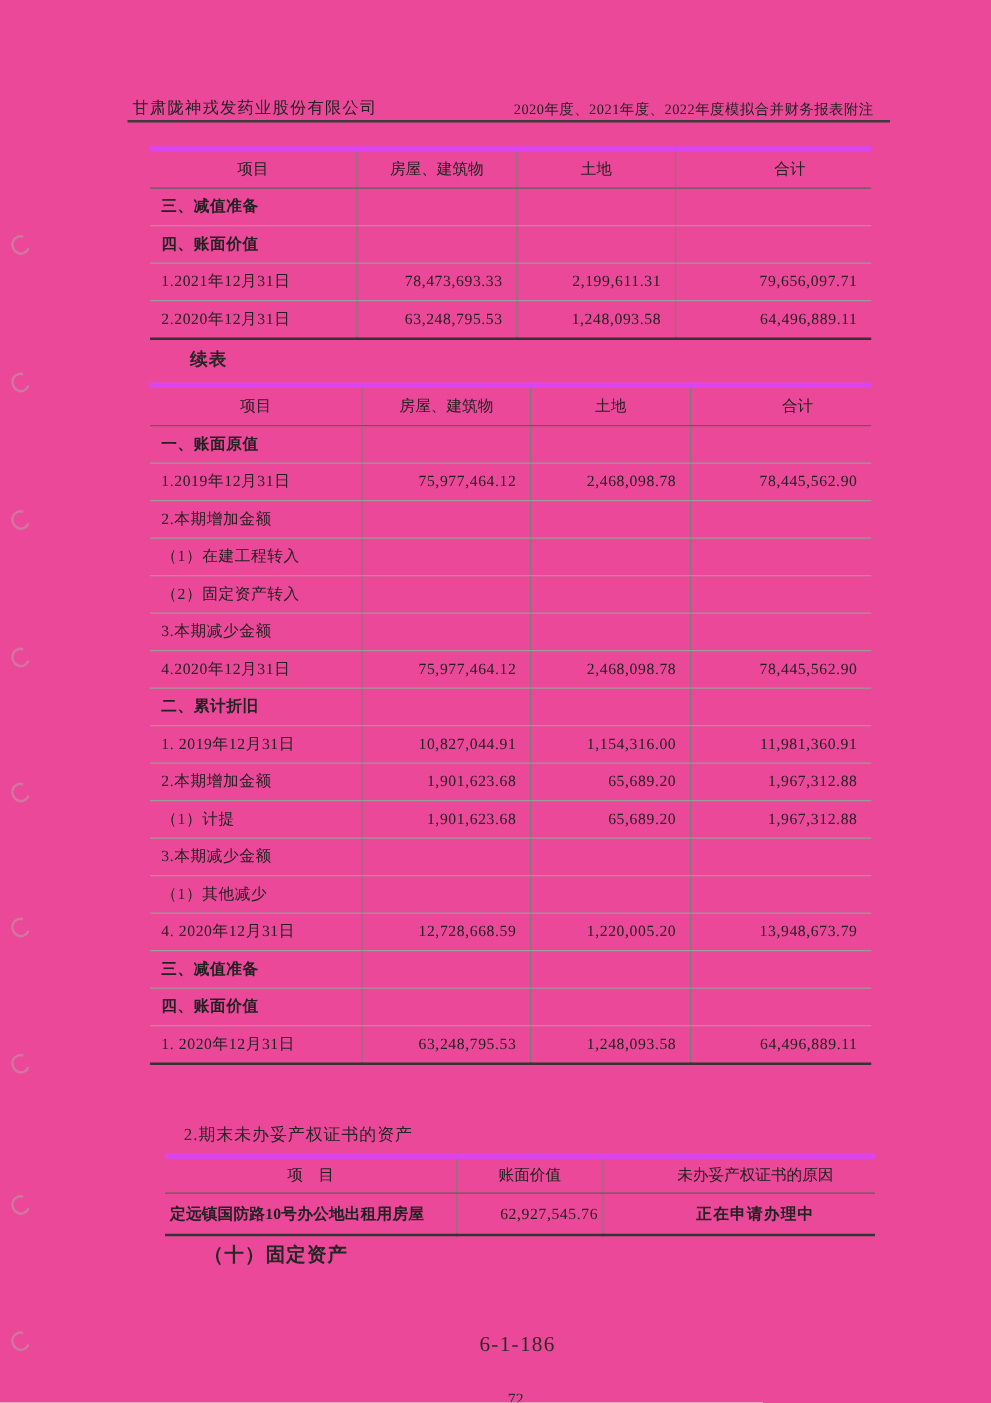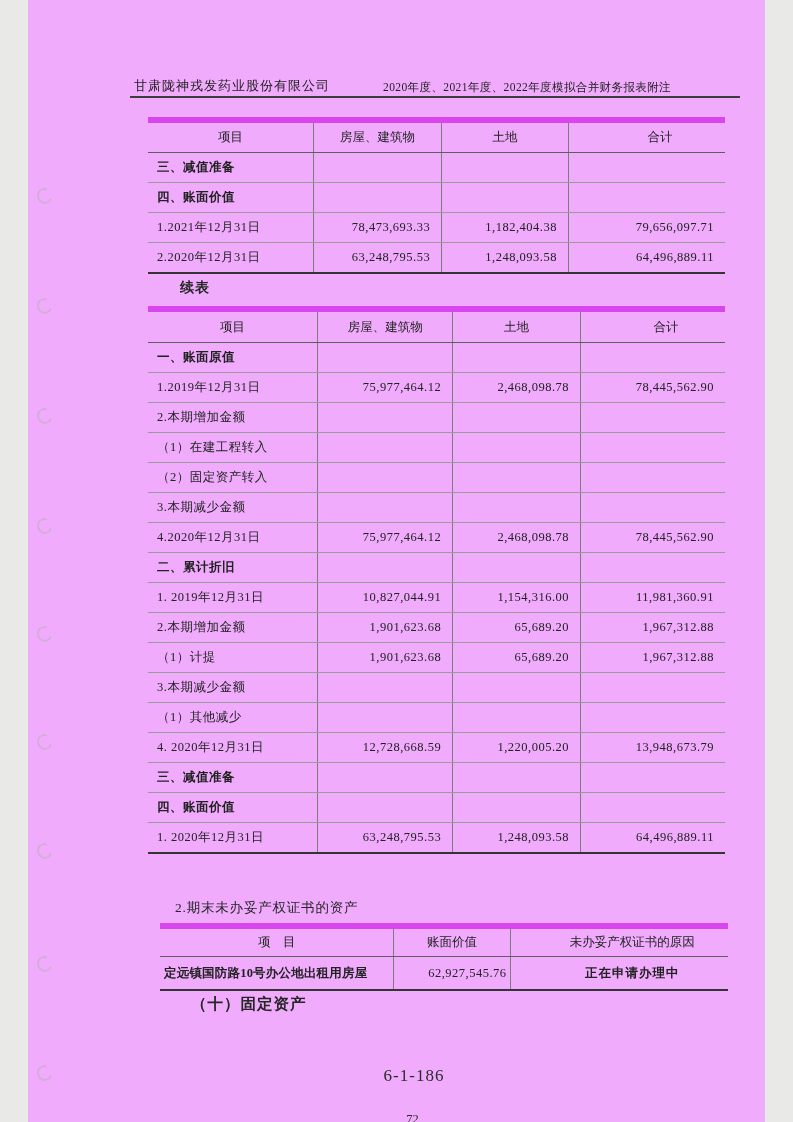--- a/index.html
+++ b/index.html
@@ -1,39 +1,39 @@
 <!DOCTYPE html>
 <html><head>
 <meta charset="utf-8">
 <style>
   html,body{margin:0;padding:0;background:#e9e9e7;}
   .page{
     position:relative;
-    width:737px;height:1122px;
+    width:793px;height:1122px;
     margin:0 auto;
-    background:#f0abfc;
+    background:#ec4899;
     overflow:hidden;
     font-family:"Liberation Serif","DejaVu Serif",serif;
     color:#262626;
   }
   
   .ring{
     position:absolute;left:9px;width:11px;height:12px;
     border:2px solid rgba(175,175,168,0.45);
     border-right-color:transparent;
     border-radius:50%;
     transform:rotate(-25deg);
   }
   
   .hdr-company{position:absolute;left:106px;top:77px;font-size:13px;letter-spacing:1px;color:#222;}
   .hdr-title{position:absolute;right:94px;top:80px;font-size:11.5px;letter-spacing:0.4px;color:#222;}
   .hdr-rule{position:absolute;left:102px;top:96px;width:610px;height:2px;background:#3c3c3c;}
   
   table{border-collapse:collapse;table-layout:fixed;font-size:12.5px;color:#222;}
-  table{border-top:6px solid #d946ef;border-bottom:2px solid #343434;}
+  table{border-top:4px solid #d946ef;border-bottom:2px solid #343434;}
   th{font-weight:400;text-align:center;border-bottom:1px solid #5e5e5e;}
   td{border-bottom:1px solid #9a9a98;}
   th,td{border-right:1px solid #7c7c7a;padding:0;overflow:hidden;white-space:nowrap;}
   th:last-child,td:last-child{border-right:none;padding-left:26px;}
   tbody tr:last-child td{border-bottom:none;}
   td.lbl{text-align:left;padding-left:9px;letter-spacing:0.5px;}
   td.v{letter-spacing:0.5px;}
   .bold{font-weight:700;}
   #t1{position:absolute;left:120px;top:117px;width:577px;}
   #t1 th{height:29px;}
@@ -104,21 +104,21 @@
         </tr>
         <tr>
           <td class="lbl bold">四、账面价值</td>
           <td class="v v0"></td>
           <td class="v v1"></td>
           <td class="v v2"></td>
         </tr>
         <tr>
           <td class="lbl">1.2021年12月31日</td>
           <td class="v v0">78,473,693.33</td>
-          <td class="v v1">1,182,404.38</td>
+          <td class="v v1">2,199,611.31</td>
           <td class="v v2">79,656,097.71</td>
         </tr>
         <tr>
           <td class="lbl">2.2020年12月31日</td>
           <td class="v v0">63,248,795.53</td>
           <td class="v v1">1,248,093.58</td>
           <td class="v v2">64,496,889.11</td>
         </tr>
       </tbody>
   </table>

